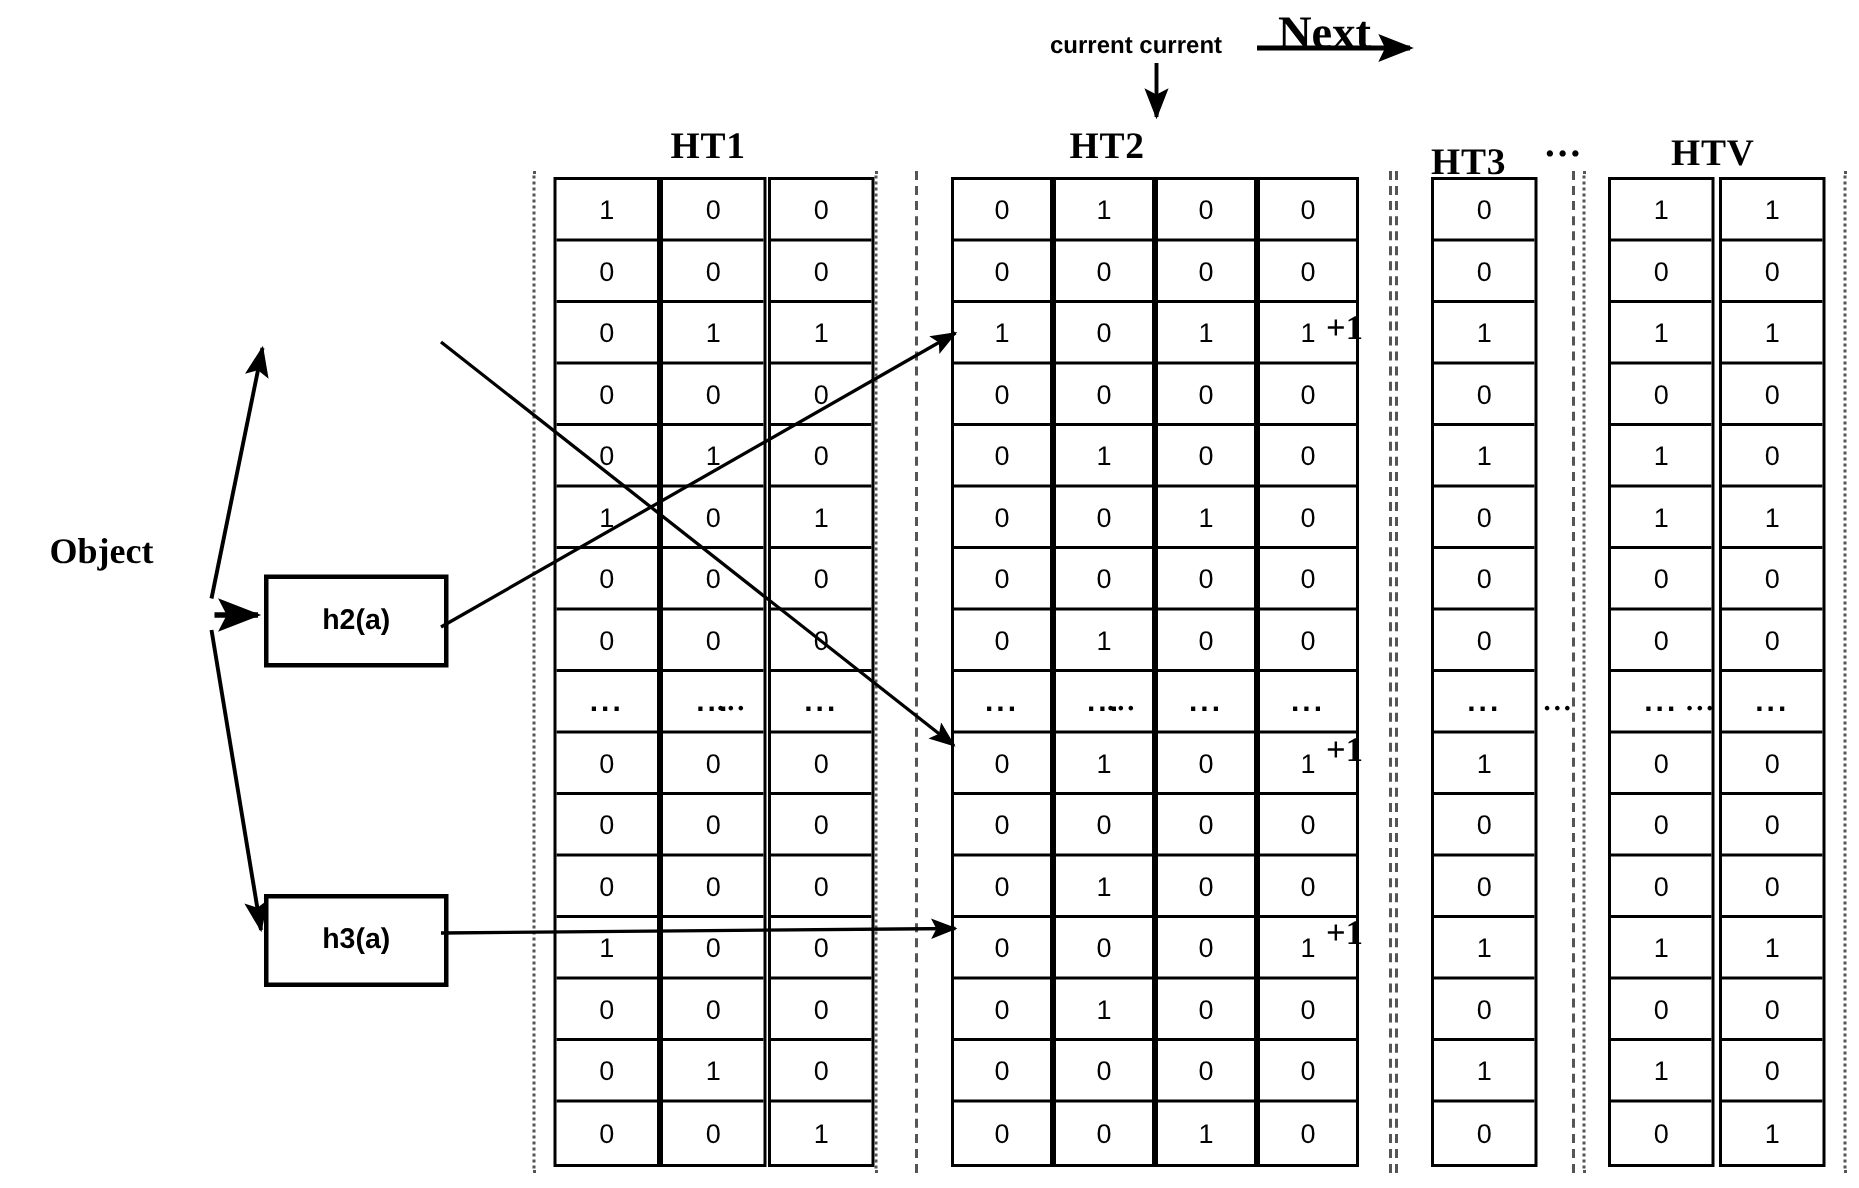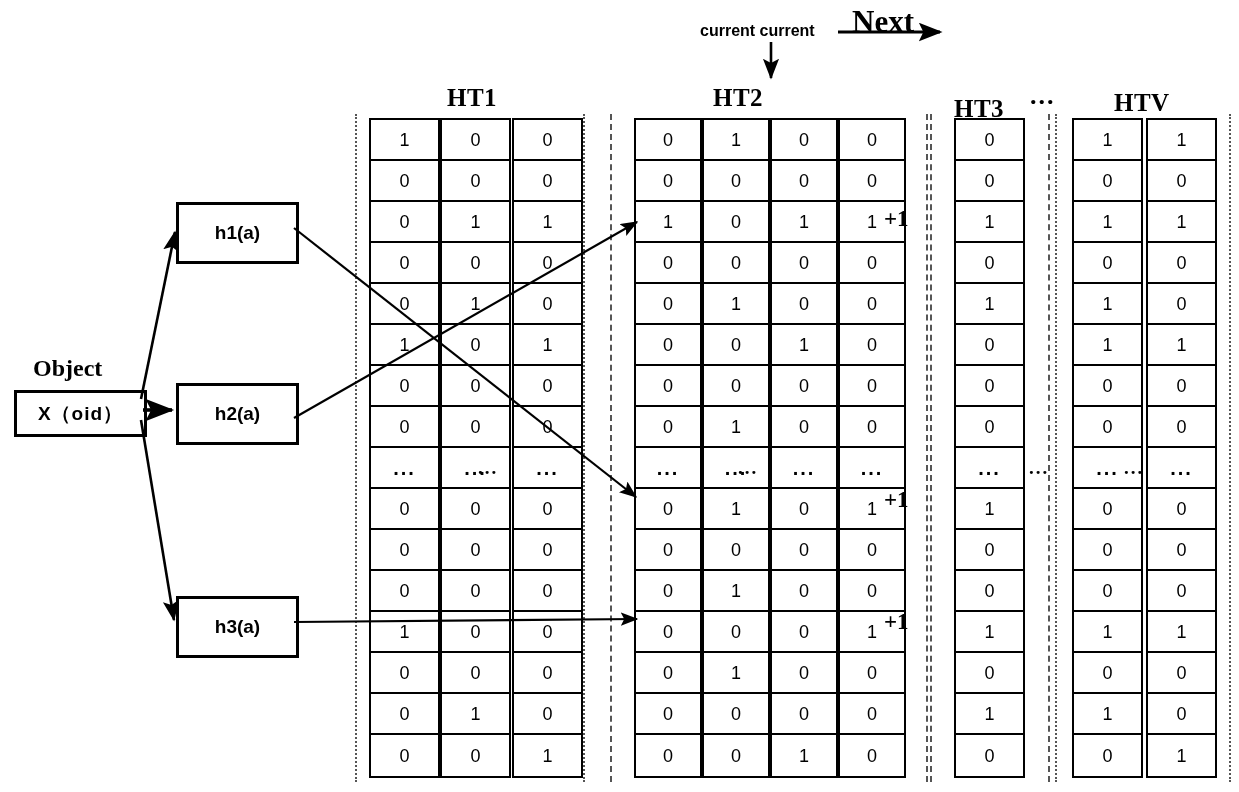--- a/index.html
+++ b/index.html
@@ -79,27 +79,21 @@
 
 <div id="stage">
 
   <div class="abs lbl lbl-current" style="left:700px;top:22px;">current current</div>
 
   <div class="abs lbl lbl-next" style="left:852px;top:4px;">Next</div>
 
 
   <div class="abs lbl lbl-object" style="left:33px;top:355px;">Object</div>
 
-  <div class="abs objbox" style="left:14px;top:390px;width:127px;height:41px;">
-    <span>X（oid）</span>
-  </div>
-
-  <div class="abs hbox" style="left:176px;top:202px;width:117px;height:56px;">
-    <span>h1(a)</span>
-  </div>
+
 
   <div class="abs hbox" style="left:176px;top:383px;width:117px;height:56px;text-align:right;">
     <span>h2(a)</span>
   </div>
 
   <div class="abs hbox" style="left:176px;top:596px;width:117px;height:56px;">
     <span>h3(a)</span>
   </div>
 
   <div class="abs lbl lbl-ht" style="left:447px;top:84px;">HT1</div>

